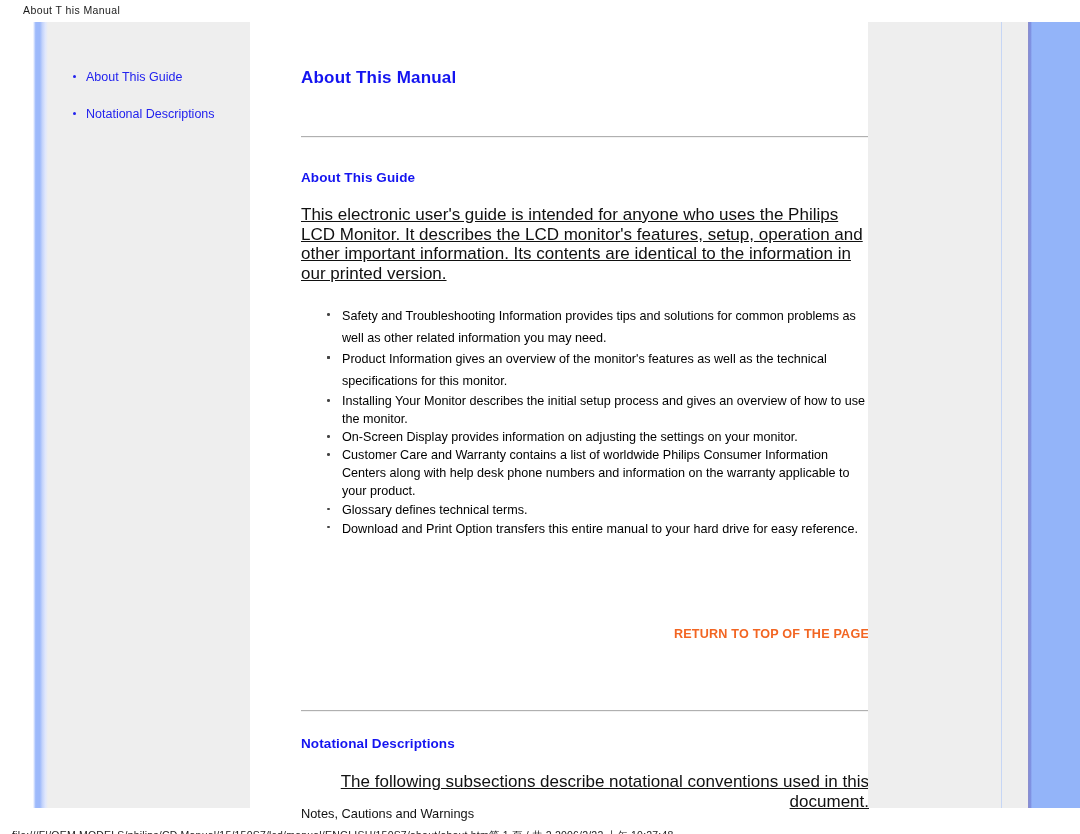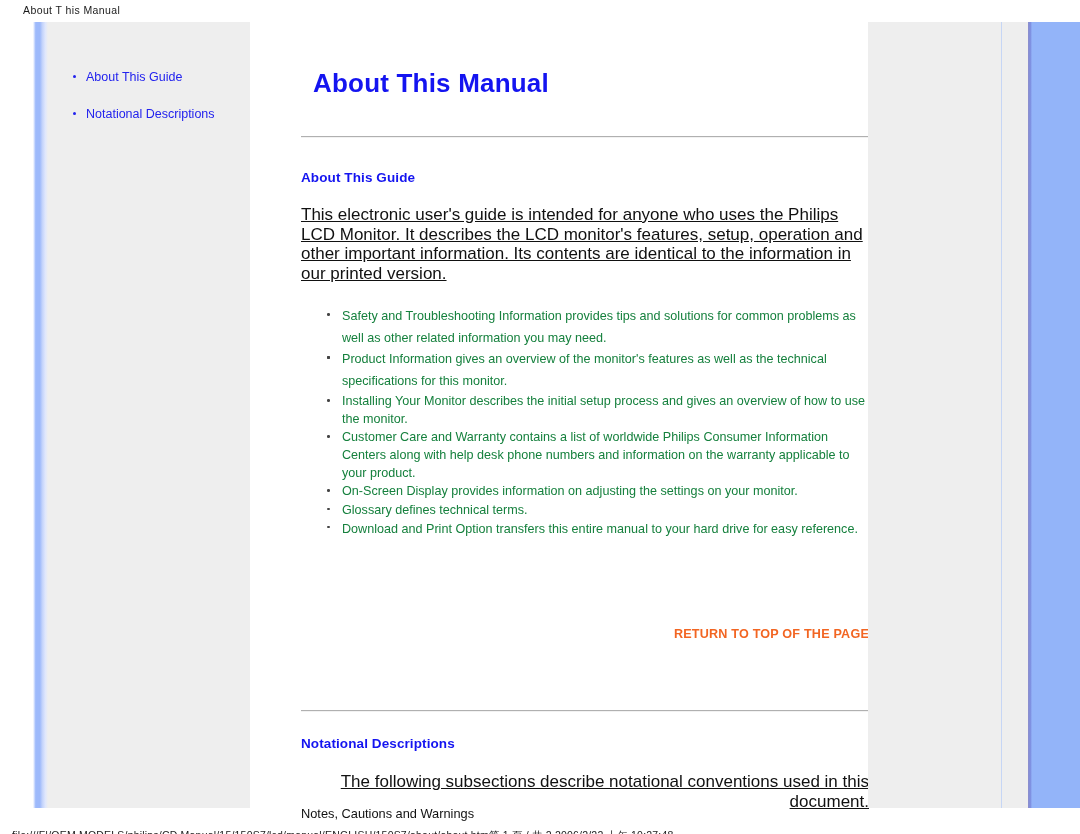--- a/index.html
+++ b/index.html
@@ -112,25 +112,24 @@
     top: 0px;
     width: 600px;
     height: 786px;
     background: #ffffff;
   }
 
   .doc-title {
     position: absolute;
     left: 33px;
     top: 46px;
-    font-size: 26px;
+    font-size: 17px;
     font-weight: bold;
     color: #1414f0;
     letter-spacing: 0.2px;
-    margin-left: 12px;
   }
 
   .rule {
     position: absolute;
     left: 33px;
     width: 568px;
     height: 1px;
     background: #b0b0b0;
     border-bottom: 1px solid #f2f2f2;
   }
@@ -174,21 +173,21 @@
   .bullets {
     position: absolute;
     left: 55px;
     top: 284px;
     width: 548px;
   }
   .bullet {
     position: relative;
     padding-left: 19px;
     font-size: 12.6px;
-    color: #15803d;
+    color: #000000;
     line-height: 18.1px;
     margin-bottom: 0px;
   }
   .bullet .dot {
     position: absolute;
     left: 4px;
     top: 7px;
     width: 2.5px;
     height: 2.5px;
     background: #444444;
@@ -275,22 +274,22 @@
     <div class="section-head head-guide">About This Guide</div>
 
     <div class="para para-intro">This electronic user's guide is intended for anyone who uses the Philips LCD Monitor. It describes the LCD monitor's features, setup, operation and other important information. Its contents are identical to the information in our printed version.</div>
 
 
     <div class="bullets">
         <div class="bullet spaced"><span class="dot"></span><span class="lnk">Safety and Troubleshooting Information</span><span> provides tips and solutions for common problems as well as other related information you may need.</span></div>
         <div class="bullet"><span class="dot"></span></div>
         <div class="bullet spaced"><span class="dot"></span><span class="lnk">Product Information</span><span> gives an overview of the monitor's features as well as the technical specifications for this monitor.</span></div>
         <div class="bullet"><span class="dot"></span><span class="lnk">Installing Your Monitor</span><span> describes the initial setup process and gives an overview of how to use the monitor.</span></div>
+        <div class="bullet"><span class="dot"></span><span class="lnk">On-Screen Display</span><span> provides information on adjusting the settings on your monitor.</span></div>
         <div class="bullet"><span class="dot"></span><span class="lnk">Customer Care and Warranty</span><span> contains a list of worldwide Philips Consumer Information Centers along with help desk phone numbers and information on the warranty applicable to your product.</span></div>
-        <div class="bullet"><span class="dot"></span><span class="lnk">On-Screen Display</span><span> provides information on adjusting the settings on your monitor.</span></div>
         <div class="bullet"><span class="dot"></span><span class="lnk">Glossary</span><span> defines technical terms.</span></div>
         <div class="bullet spaced"><span class="dot"></span><span class="lnk">Download and Print Option</span><span> transfers this entire manual to your hard drive for easy reference.</span></div>
       </div>
 
     <div class="return-top">RETURN TO TOP OF THE PAGE</div>
 
     <div class="rule rule-lower"></div>
 
     <div class="section-head head-notatn">Notational Descriptions</div>
 

